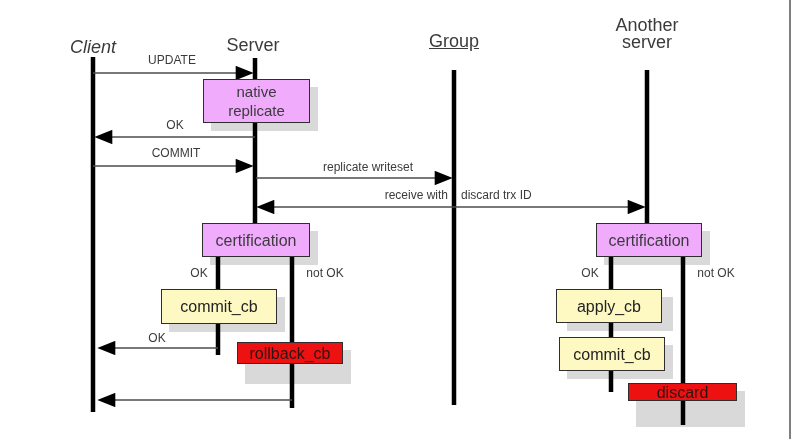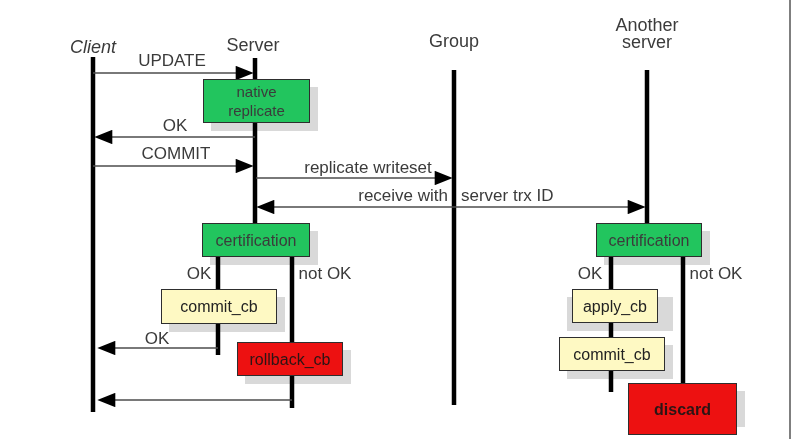--- a/index.html
+++ b/index.html
@@ -4,27 +4,27 @@
 <style>
   html,body{margin:0;padding:0;background:#ffffff;}
   .stage{
     position:relative;width:800px;height:439px;background:#ffffff;overflow:hidden;
     font-family:"Liberation Sans","DejaVu Sans",sans-serif;color:#3b3b3b;
   }
   .layer{position:absolute;left:0;top:0;width:800px;height:439px;}
   .shadow{position:absolute;background:#d9d9d9;}
   svg.lines{position:absolute;left:0;top:0;}
   .box{
-    position:absolute;box-sizing:border-box;border:1.6px solid #2e2e2e;background:#22c55e;
+    position:absolute;box-sizing:border-box;border:1.6px solid #2e2e2e;background:#f0abfc;
     display:flex;flex-direction:column;align-items:center;justify-content:center;
     font-size:16px;line-height:19px;color:#3b3b3b;white-space:nowrap;
   }
   .box.green{background:#fef9c3;color:#222222;}
   .box.red{background:#ed1111;color:#2b1515;}
-  .lbl{position:absolute;font-size:17px;line-height:17px;white-space:nowrap;color:#3b3b3b;}
+  .lbl{position:absolute;font-size:12px;line-height:17px;white-space:nowrap;color:#3b3b3b;}
   .center{transform:translateX(-50%);}
   .rightalign{transform:translateX(-100%);}
   .actor{font-size:18px;}
   .twoline{text-align:center;}
 </style>
 </head>
 <body>
 
 <div class="stage">
 
@@ -62,44 +62,44 @@
     <line x1="454" y1="207" x2="259" y2="207" stroke="#4d4d4d" stroke-width="1.6" marker-end="url(#arrow)"></line>
     <line x1="454" y1="207" x2="643" y2="207" stroke="#4d4d4d" stroke-width="1.6" marker-end="url(#arrow)"></line>
     <line x1="218" y1="348" x2="100" y2="348" stroke="#4d4d4d" stroke-width="1.6" marker-end="url(#arrow)"></line>
     <line x1="292" y1="400" x2="100" y2="400" stroke="#4d4d4d" stroke-width="1.6" marker-end="url(#arrow)"></line>
 
     <line x1="790" y1="0" x2="790" y2="439" stroke="#555555" stroke-width="1.5"></line>
   </svg>
 
   <div class="lbl actor center" style="left:93px;top:39px;font-style:italic;">Client</div>
   <div class="lbl actor center" style="left:253px;top:37px;">Server</div>
-  <div class="lbl actor center" style="left:454px;top:33px;">Group</div>
+  <div class="lbl actor center" style="left:454px;top:33px;text-decoration:underline;">Group</div>
   <div class="lbl actor center twoline" style="left:647px;top:17px;">
     <div>Another</div>
     <div>server</div>
   </div>
 
   <div class="lbl center" style="left:172px;top:52px;">UPDATE</div>
   <div class="lbl center" style="left:175px;top:117px;">OK</div>
   <div class="lbl center" style="left:176px;top:145px;text-align:right;">COMMIT</div>
   <div class="lbl center" style="left:368px;top:159px;">replicate writeset</div>
   <div class="lbl rightalign" style="left:448px;top:187px;">receive with</div>
-  <div class="lbl" style="left:461px;top:187px;">server trx ID</div>
+  <div class="lbl" style="left:461px;top:187px;">discard trx ID</div>
   <div class="lbl center" style="left:157px;top:330px;">OK</div>
 
   <div class="lbl center" style="left:199px;top:265px;">OK</div>
   <div class="lbl center" style="left:325px;top:265px;">not OK</div>
   <div class="lbl center" style="left:590px;top:265px;">OK</div>
   <div class="lbl center" style="left:716px;top:265px;">not OK</div>
 
   <div class="box" style="left:203px;top:79px;width:107px;height:44px;font-size:15px;">
     <div>native</div>
     <div>replicate</div>
   </div>
   <div class="box" style="left:202px;top:223px;width:108px;height:34px;">certification</div>
   <div class="box" style="left:596px;top:223px;width:106px;height:34px;">certification</div>
   <div class="box green" style="left:161px;top:289px;width:116px;height:35px;">commit_cb</div>
-  <div class="box red" style="left:237px;top:342px;width:106px;height:34px;">rollback_cb</div>
-  <div class="box green" style="left:572px;top:289px;width:86px;height:34px;">apply_cb</div>
+  <div class="box red" style="left:237px;top:342px;width:106px;height:22px;">rollback_cb</div>
+  <div class="box green" style="left:556px;top:289px;width:106px;height:34px;">apply_cb</div>
   <div class="box green" style="left:559px;top:337px;width:106px;height:34px;">commit_cb</div>
-  <div class="box red" style="left:628px;top:383px;width:109px;height:52px;font-weight:bold;">discard</div>
+  <div class="box red" style="left:628px;top:383px;width:109px;height:18px;">discard</div>
 
 </div>
 
 </body></html>

